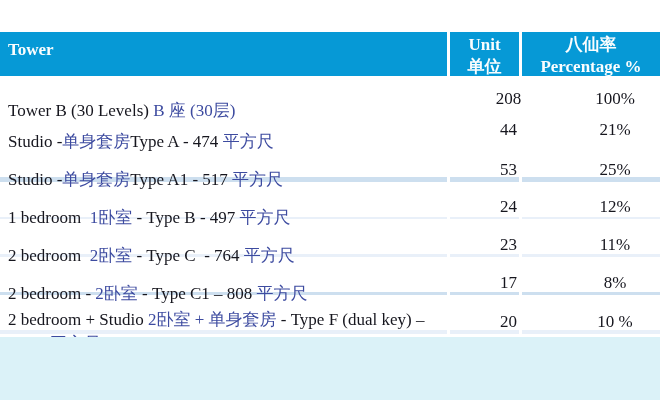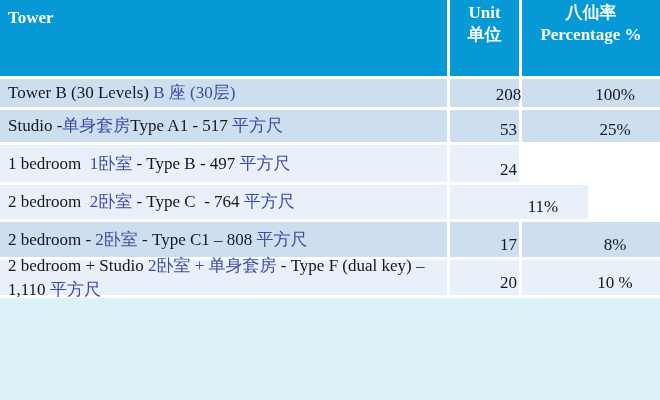--- a/index.html
+++ b/index.html
@@ -10,21 +10,21 @@
     overflow: hidden;
   }
   .table {
     width: 660px; height: 400px;
     background: var(--grid-white, #ffffff);
     display: flex; flex-direction: column;
     gap: 3px;
     overflow: hidden;
   }
   .row { display: flex; gap: 3px; flex-shrink: 0; }
-  .cell { box-sizing: border-box; }
+  .cell { box-sizing: border-box; margin-top: 32px; }
   .cell-tower { width: 447px; }
   .cell-unit  { width: 69px; }
   .cell-pct   { width: 138px; }
 
   
   .header-row { height: 76px; }
   .header-row .cell {
     background: var(--header-bg, #0699D6);
     color: var(--header-text, #FAFDFE);
     font-weight: bold;
@@ -91,41 +91,50 @@
 
   <div id="rows" class="rows">
   <div class="row data-row shade-blue">
     <div class="cell cell-tower">
           <div class="cell-tower-inner"><span class="seg seg-dark">Tower B (30 Levels) </span><span class="seg seg-blue">B 座 (30层)</span></div>
         </div>
     <div class="cell cell-unit num">208</div>
     <div class="cell cell-pct num">100%</div>
   </div>
 
+  <div class="row data-row shade-light">
+    <div class="cell cell-tower">
+          <div class="cell-tower-inner"><span class="seg seg-dark">Studio -</span><span class="seg seg-blue">单身套房</span><span class="seg seg-dark">Type A - 474 </span><span class="seg seg-blue">平方尺</span></div>
+        </div>
+    <div class="cell cell-unit num">44</div>
+    <div class="cell cell-pct num">21%</div>
+  </div>
 
   <div class="row data-row shade-blue">
     <div class="cell cell-tower">
           <div class="cell-tower-inner"><span class="seg seg-dark">Studio -</span><span class="seg seg-blue">单身套房</span><span class="seg seg-dark">Type A1 - 517 </span><span class="seg seg-blue">平方尺</span></div>
         </div>
     <div class="cell cell-unit num">53</div>
     <div class="cell cell-pct num">25%</div>
   </div>
 
   <div class="row data-row shade-light">
     <div class="cell cell-tower">
           <div class="cell-tower-inner"><span class="seg seg-dark">1 bedroom  </span><span class="seg seg-blue">1卧室</span><span class="seg seg-dark"> - Type B - 497 </span><span class="seg seg-blue">平方尺</span></div>
         </div>
     <div class="cell cell-unit num">24</div>
+    <div class="cell cell-pct num">12%</div>
   </div>
 
 
   <div class="row data-row shade-light">
     <div class="cell cell-tower">
           <div class="cell-tower-inner"><span class="seg seg-dark">2 bedroom  </span><span class="seg seg-blue">2卧室</span><span class="seg seg-dark"> - Type C  - 764 </span><span class="seg seg-blue">平方尺</span></div>
         </div>
+    <div class="cell cell-unit num">23</div>
     <div class="cell cell-pct num">11%</div>
   </div>
 
   <div class="row data-row shade-blue">
     <div class="cell cell-tower">
           <div class="cell-tower-inner"><span class="seg seg-dark">2 bedroom - </span><span class="seg seg-blue">2卧室</span><span class="seg seg-dark"> - Type C1 – 808 </span><span class="seg seg-blue">平方尺</span></div>
         </div>
     <div class="cell cell-unit num">17</div>
     <div class="cell cell-pct num">8%</div>
   </div>

